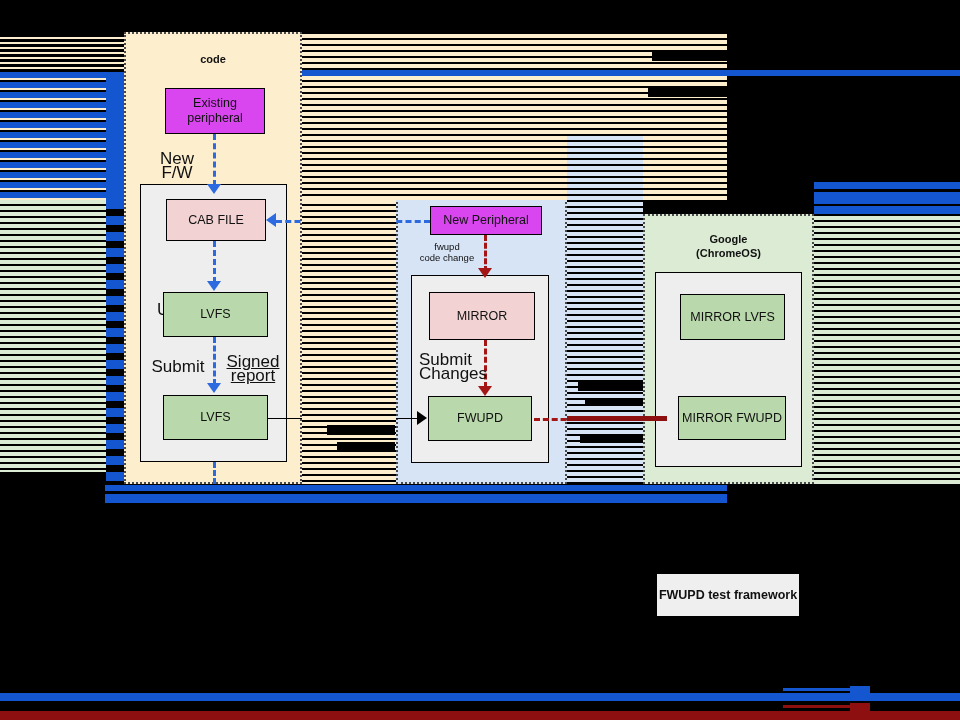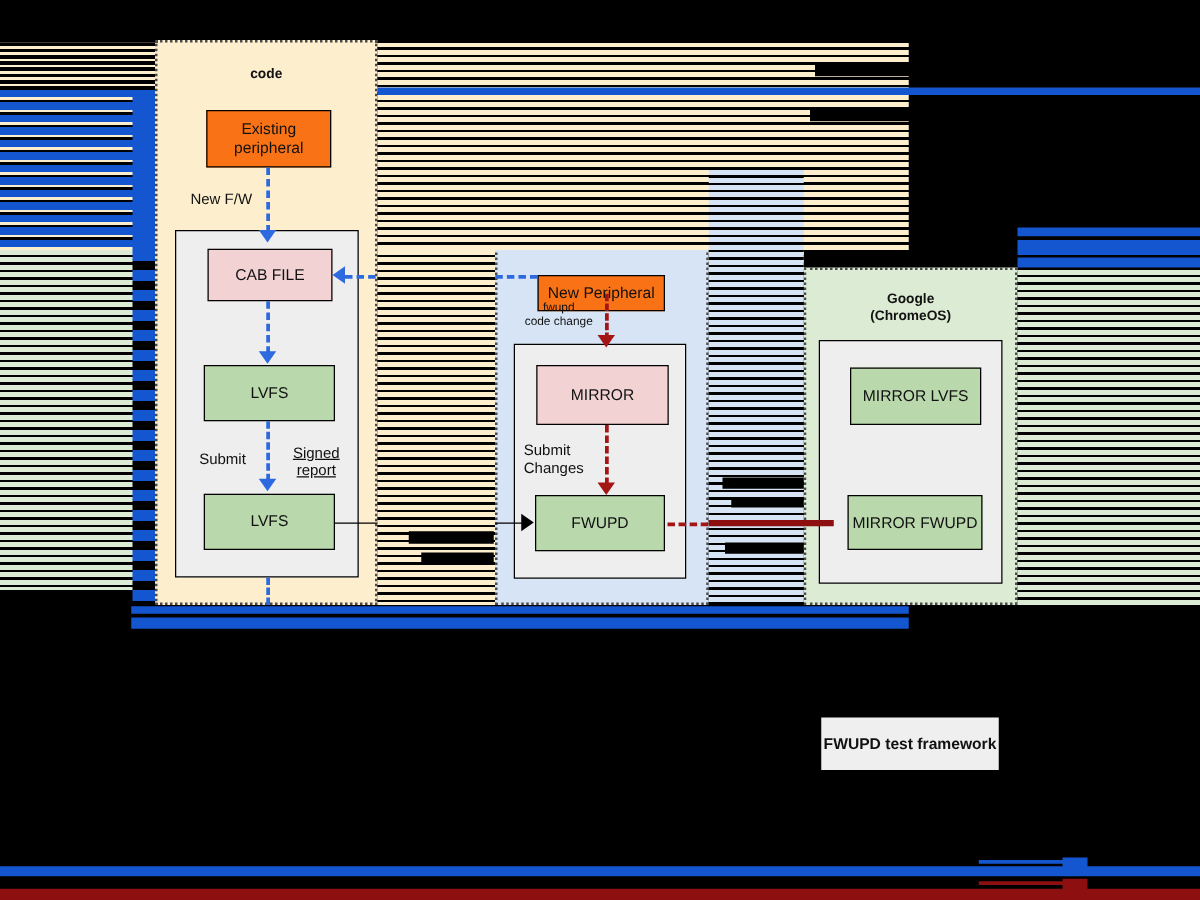--- a/index.html
+++ b/index.html
@@ -9,27 +9,27 @@
   
   .lane{position:absolute;border:2px dotted #4a4a4a;box-sizing:border-box;}
   .lane-title{position:absolute;left:0;right:0;text-align:center;font-weight:bold;
               font-size:11px;color:#111;line-height:14px;}
   .inner{position:absolute;background:#eeeeee;border:1.5px solid #000;box-sizing:border-box;}
 
   
   .node{position:absolute;box-sizing:border-box;border:1.5px solid #000;
         display:flex;align-items:center;justify-content:center;text-align:center;
         font-size:12.5px;color:#111;line-height:15px;}
-  .n-blue{background:#f97316;}
+  .n-blue{background:#d946ef;}
   .n-pink{background:#f2d2d2;}
   .n-green{background:#b9d8ab;}
   .n-plain{background:#efefef;font-weight:bold;font-size:12.5px;text-align:right;}
 
   
-  .elabel{position:absolute;font-size:12px;color:#111;line-height:14px;text-align:center;}
+  .elabel{position:absolute;font-size:17px;color:#111;line-height:14px;text-align:center;}
   .elabel.small{font-size:9.5px;line-height:11px;}
 
   
   .vline{position:absolute;width:0;border-left-width:3px;border-left-style:dashed;}
   .hline{position:absolute;height:0;border-top-width:3px;border-top-style:dashed;}
   .solidh{position:absolute;height:0;border-top:1.5px solid #000;}
   .b{border-color:#2d6ae0;}
   .r{border-color:#a41616;}
 
   .arw{position:absolute;width:0;height:0;}
@@ -98,21 +98,21 @@
 
   <div class="lane" style="left:396px;top:133px;width:171px;height:351px;background:#d6e4f5;">
     <div class="lane-title" style="top:18px;">
       <span>Plugin Developers/</span><br>
       <span>Chipset Vendors</span>
     </div>
   </div>
 
   <div class="inner" style="left:411px;top:275px;width:138px;height:188px;"></div>
 
-  <div class="node n-blue" style="left:430px;top:220px;width:102px;height:29px;">
+  <div class="node n-blue" style="left:430px;top:206px;width:112px;height:29px;">
     <span>New Peripheral</span>
   </div>
 
   <div class="hline b" style="left:276px;top:220px;width:154px;"></div>
   <div class="arw arw-l arw-lb" style="left:266px;top:213px;"></div>
 
   <div class="vline r" style="left:484px;top:235px;height:37px;"></div>
   <div class="arw arw-d arw-dr" style="left:478px;top:268px;"></div>
   <div class="elabel small" style="left:413px;top:241px;width:68px;">
     <span>fwupd</span><br>

